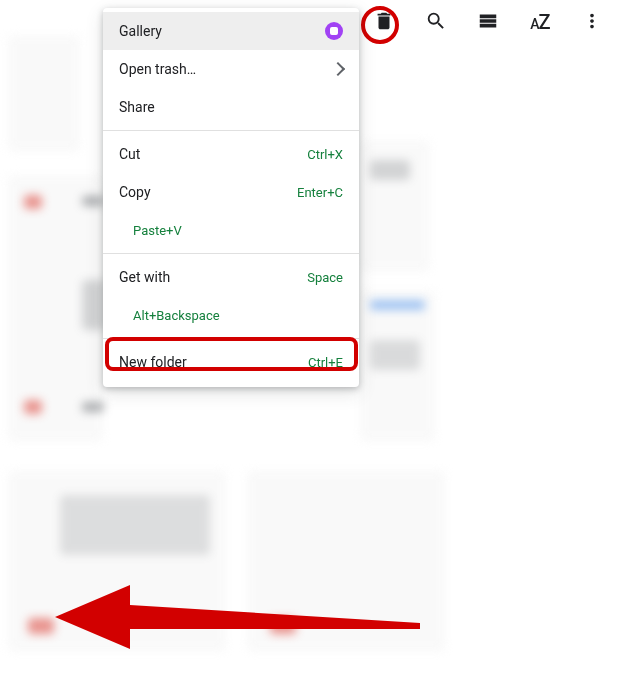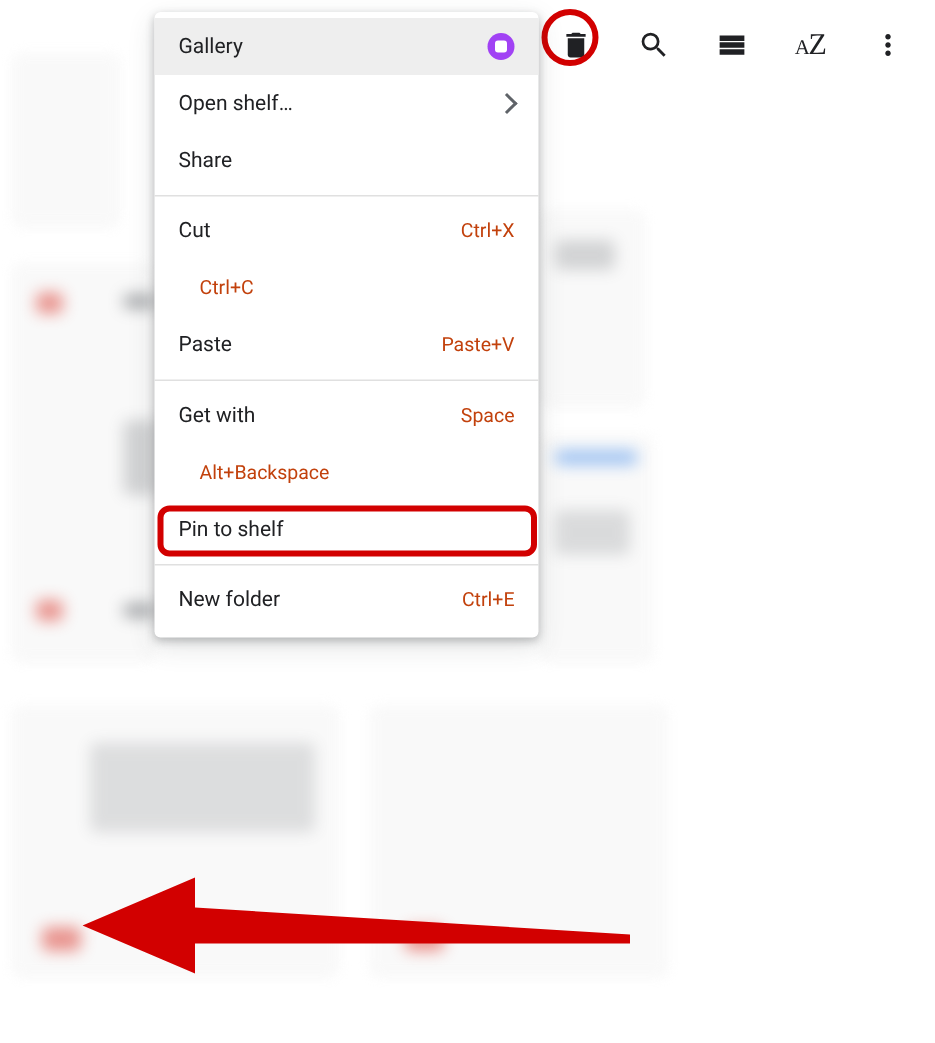--- a/index.html
+++ b/index.html
@@ -48,24 +48,22 @@
       position: absolute;
       top: 10px;
       right: 5px;
       display: flex;
       align-items: center;
     }
     .toolbar .slot {
       width: 52px;
       height: 40px;
       display: flex;
-      align-items: center;
       justify-content: center;
       cursor: pointer;
-      font-family: Liberation Serif, serif;
     }
     .toolbar svg { width: 22px; height: 22px; fill: #202124; }
     .toolbar .txt {
       font-size: 20px;
       font-weight: 500;
       color: #202124;
       letter-spacing: -1px;
     }
     .toolbar .sm { font-size: 14px; }
 
@@ -95,21 +93,21 @@
       justify-content: space-between;
       padding: 0 16px;
       height: 38px;
       color: #202124;
       font-size: 14px;
       cursor: pointer;
     }
     .menu-item.highlighted { background: #eeeeee; }
     .menu-item .label { flex: 1; }
     .menu-item .shortcut {
-      color: #c2410c;
+      color: #15803d;
       font-size: 13px;
       margin-left: 14px;
     }
     .menu-item .arrow {
       width: 10px;
       height: 10px;
       border-top: 2px solid #5f6368;
       border-right: 2px solid #5f6368;
       transform: rotate(45deg);
     }
@@ -202,48 +200,45 @@
 </div>
 
 <div class="ann-circle" style="left:361px; top:6px; width:38px; height:38px;"></div>
 
 <div class="context-menu" id="ctx">
     <div class="menu-item highlighted">
       <span class="label">Gallery</span>
       <span class="gallery-badge"></span>
     </div>
     <div class="menu-item">
-      <span class="label">Open shelf…</span>
+      <span class="label">Open trash…</span>
       <span class="arrow"></span>
     </div>
     <div class="menu-item">
       <span class="label">Share</span>
     </div>
     <div class="menu-divider"></div>
     <div class="menu-item">
       <span class="label">Cut</span>
       <span class="shortcut">Ctrl+X</span>
     </div>
     <div class="menu-item">
-      <span class="shortcut">Ctrl+C</span>
-    </div>
-    <div class="menu-item">
-      <span class="label">Paste</span>
+      <span class="label">Copy</span>
+      <span class="shortcut">Enter+C</span>
+    </div>
+    <div class="menu-item">
       <span class="shortcut">Paste+V</span>
     </div>
     <div class="menu-divider"></div>
     <div class="menu-item">
       <span class="label">Get with</span>
       <span class="shortcut">Space</span>
     </div>
     <div class="menu-item">
       <span class="shortcut">Alt+Backspace</span>
-    </div>
-    <div class="menu-item">
-      <span class="label">Pin to shelf</span>
     </div>
     <div class="menu-divider"></div>
     <div class="menu-item">
       <span class="label">New folder</span>
       <span class="shortcut">Ctrl+E</span>
     </div>
   </div>
 
 <div class="ann-box" style="left:105px; top:337px; width:253px; height:34px;"></div>
 

